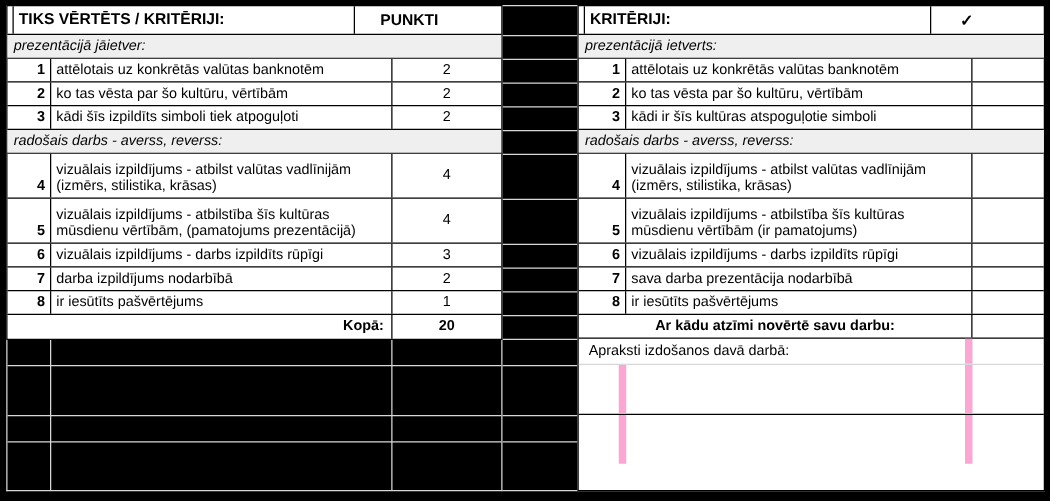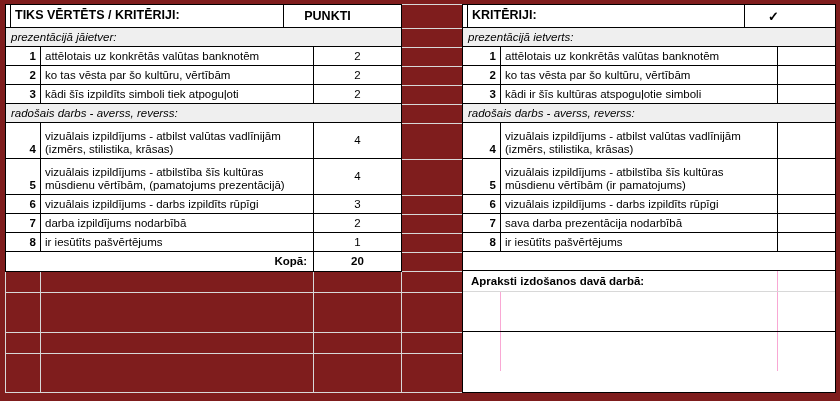--- a/index.html
+++ b/index.html
@@ -1,27 +1,27 @@
 <!DOCTYPE html>
 <html><head>
 <meta charset="utf-8">
 <style>
   html,body{margin:0;padding:0;background:#fff;}
-  .canvas{position:relative;width:840px;height:401px;background:#7f1d1d;overflow:hidden;
+  .canvas{position:relative;width:840px;height:401px;background:#000000;overflow:hidden;
           font-family:"Liberation Sans",sans-serif;font-size:11.5px;color:#000;line-height:13px;}
   .tbl{position:absolute;border:1px solid #000;background:#fff;box-sizing:border-box;}
   .row{display:flex;box-sizing:border-box;border-bottom:1px solid #000;}
   .row.last{border-bottom:none;}
   .row.fb{border-bottom:1px solid #d8d8d8;}
   .h23{height:23px}.h19{height:19px}.h36{height:36px}.h21{height:21px}.h40{height:40px}.h39{height:39px}
   .c{box-sizing:border-box;height:100%;display:flex;align-items:flex-end;overflow:hidden;}
   .num{justify-content:flex-end;font-weight:bold;padding:0 4px 2px 0;border-right:1px solid #000;}
   .txt{padding:1px 4px 2px 4px;}
   .mid{border-right:1px solid #000;}
-  .fmid{border-right:1px solid #f9a8d4;font-weight:bold;}
+  .fmid{border-right:6px solid #f9a8d4;}
   .ctr{justify-content:center;align-items:center;padding:0;}
   .sec{width:100%;background:#efefef;font-style:italic;padding:0 0 2px 5px;}
   .hd{font-weight:bold;font-size:12.5px;align-items:center;}
   .l-num{width:35px}.l-txt{width:273px}.l-pts{width:87px}
   .r-num{width:38px}.r-txt{width:277px}.r-chk{width:57px}
   .l-merge{width:308px}.r-merge{width:315px}
   .bold{font-weight:bold;}
   .rightal{justify-content:flex-end;padding-right:6px;}
   .glines{position:absolute;box-sizing:border-box;}
   .gl{position:absolute;left:0;width:100%;height:1px;background:#d8d8d8;}
@@ -166,20 +166,21 @@
       <div class="c num r-num">7</div>
       <div class="c txt mid r-txt">sava darba prezentācija nodarbībā</div>
       <div class="c r-chk"></div>
     </div>
     <div class="row h19">
       <div class="c num r-num">8</div>
       <div class="c txt mid r-txt">ir iesūtīts pašvērtējums</div>
       <div class="c r-chk"></div>
     </div>
     <div class="row h19">
+      <div class="c r-merge mid bold ctr">Ar kādu atzīmi novērtē savu darbu:</div>
       <div class="c r-chk"></div>
     </div>
     <div class="row h21 fb">
       <div class="c r-merge fmid" style="padding-left:8px;align-items:center;">Apraksti izdošanos davā darbā:</div>
       <div class="c r-chk"></div>
     </div>
     <div class="row h40">
       <div class="c fmid" style="width:38px"></div>
       <div class="c fmid" style="width:277px"></div>
       <div class="c r-chk"></div>

